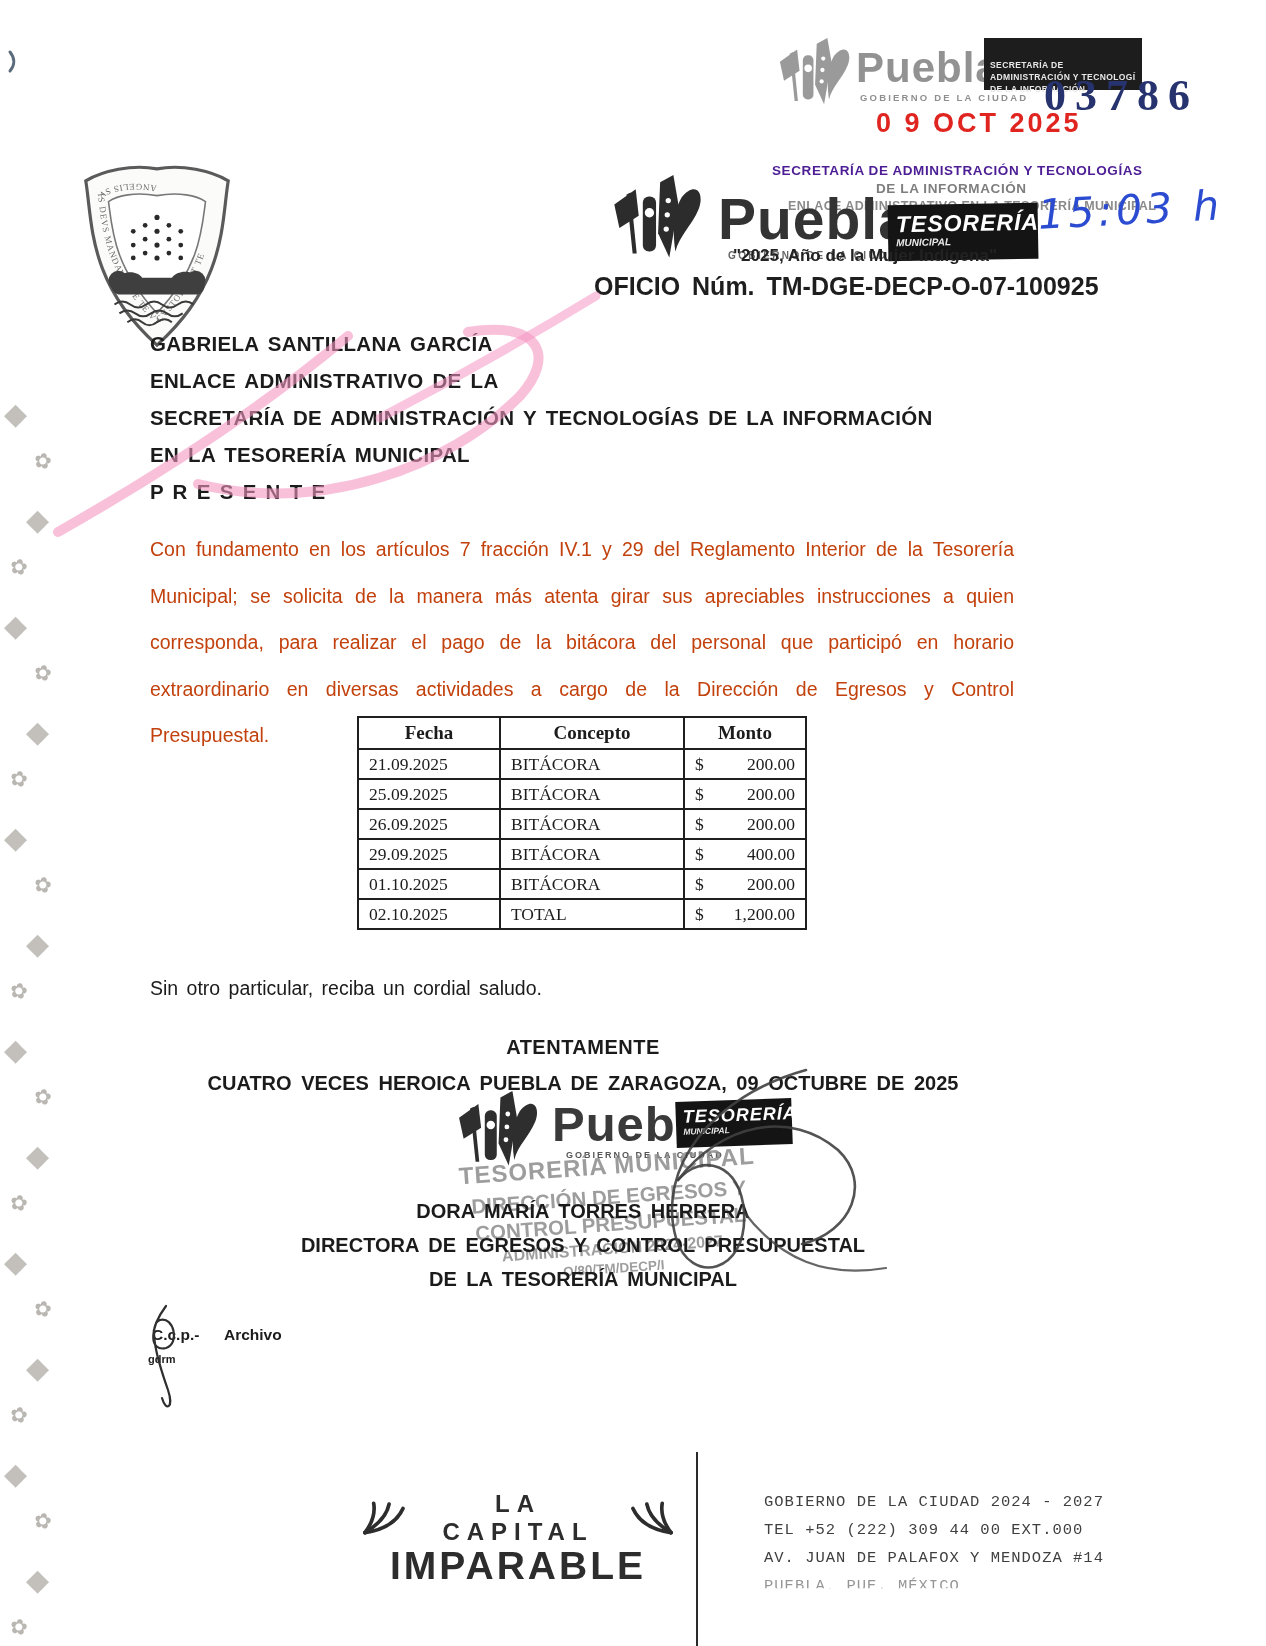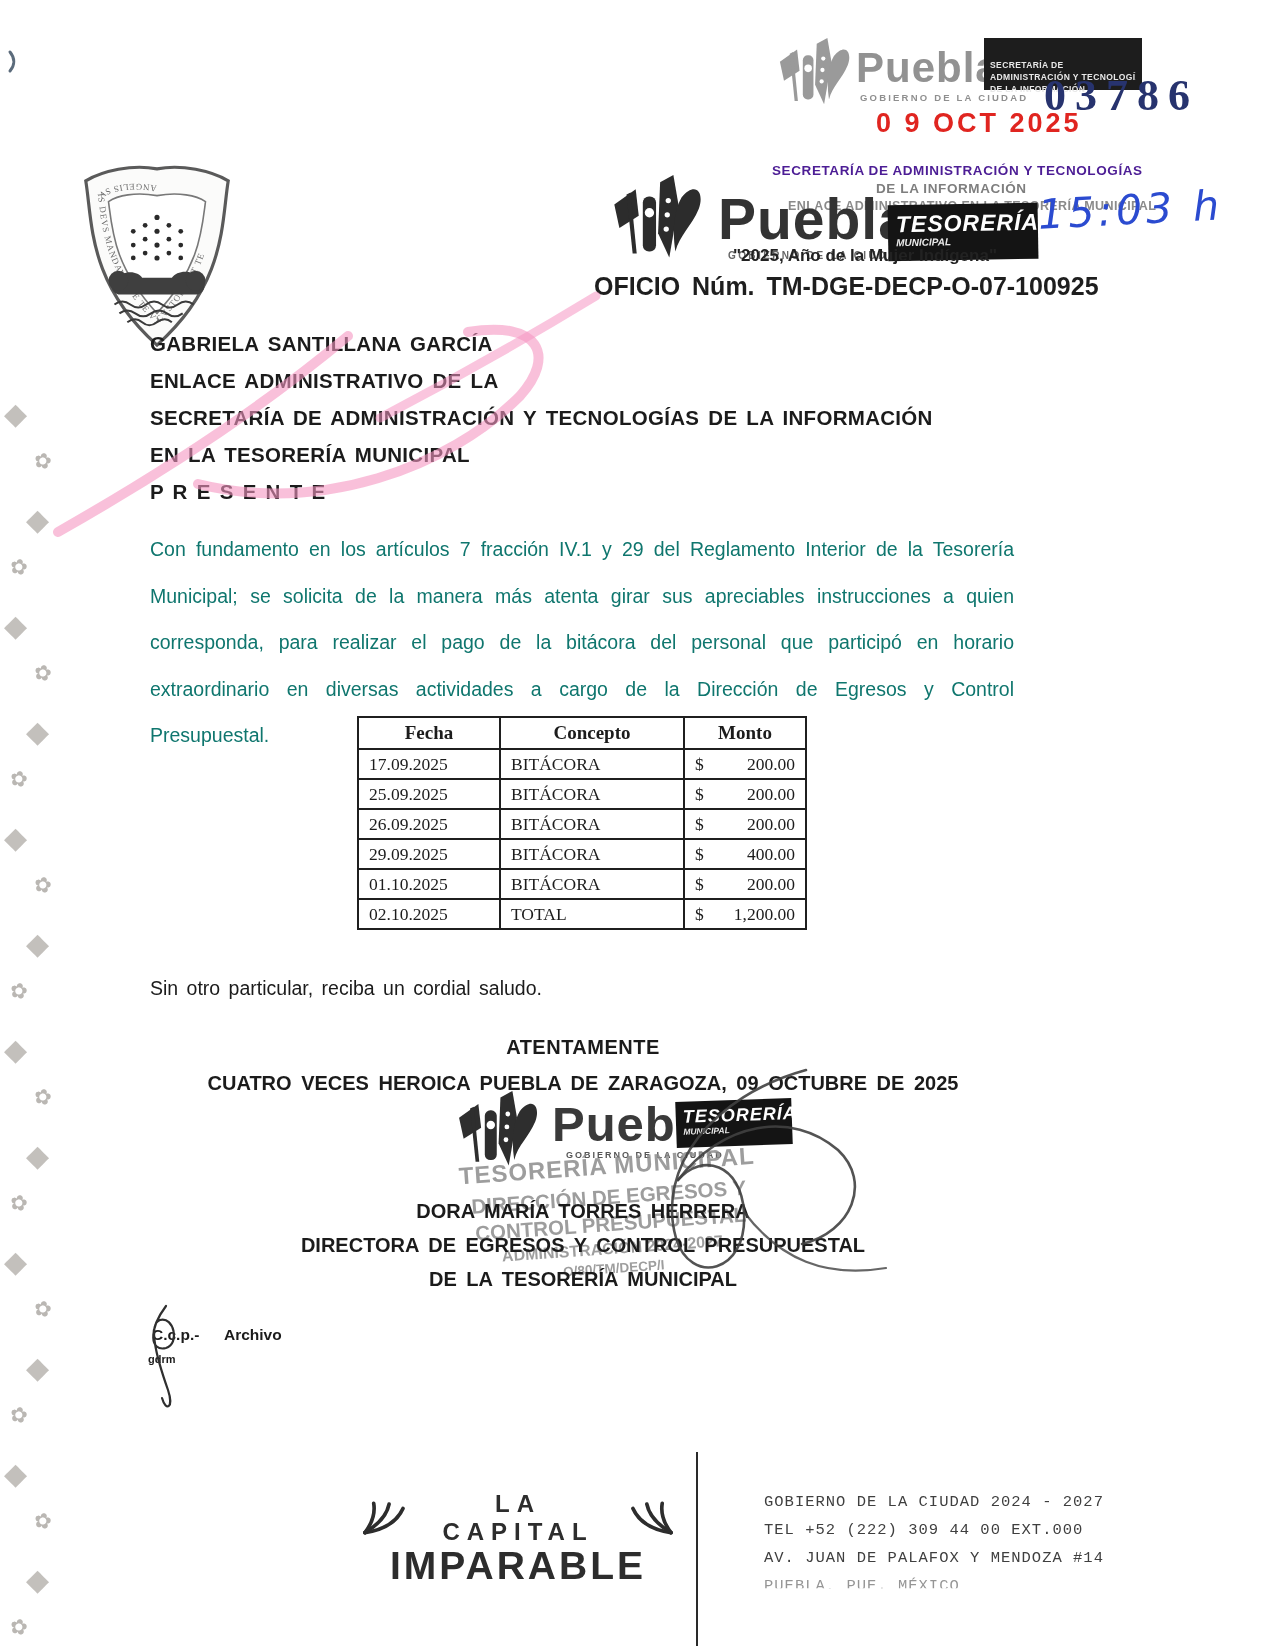--- a/index.html
+++ b/index.html
@@ -45,21 +45,21 @@
   
   .crest{left:72px;top:162px;width:170px;height:188px;}
 
   
   .recipient div{position:absolute;left:150px;font-size:20.5px;font-weight:bold;color:#1b1b1b;
                  letter-spacing:.3px;word-spacing:3px;white-space:nowrap;}
   .rc1{top:332px;} .rc2{top:369px;} .rc3{top:406px;} .rc4{top:443px;} .rc5{top:480px;letter-spacing:2px;}
 
   
   .body-par{left:150px;top:526px;width:864px;font-size:19.5px;line-height:46.5px;
-            text-align:justify;color:#0f766e;word-spacing:4px;}
+            text-align:justify;color:#c2410c;word-spacing:4px;}
 
   
   .pay-table{left:357px;top:716px;border-collapse:collapse;font-family:"Liberation Serif",serif;}
   .pay-table th,.pay-table td{border:2px solid #1f1f1f;padding:0 10px;}
   .pay-table th{height:30px;font-size:19px;font-weight:bold;text-align:center;}
   .pay-table td{height:28px;font-size:17.5px;}
   .col-f{width:120px;} .col-c{width:162px;} .col-m{width:100px;}
   .cell-m{display:flex;justify-content:space-between;align-items:center;}
 
   
@@ -238,21 +238,21 @@
   <table class="abs pay-table">
     <thead>
       <tr>
         <th class="col-f">Fecha</th>
         <th class="col-c">Concepto</th>
         <th class="col-m">Monto</th>
       </tr>
     </thead>
     <tbody>
       <tr>
-        <td>17.09.2025</td>
+        <td>21.09.2025</td>
         <td>BITÁCORA</td>
         <td>
             <span class="cell-m">
               <span>$</span>
               <span>200.00</span>
             </span>
           </td>
       </tr>
       <tr>
         <td>25.09.2025</td>

